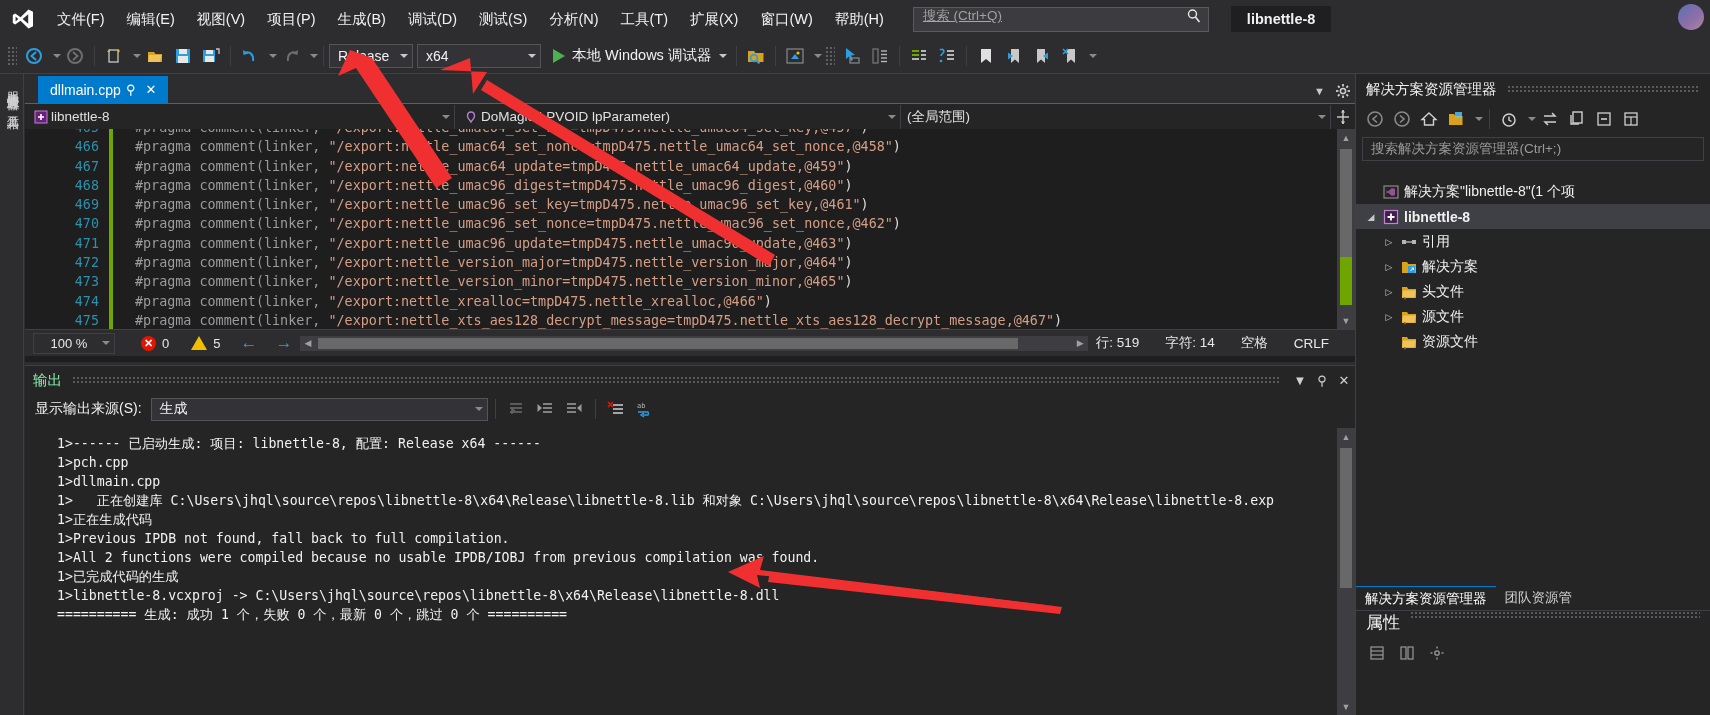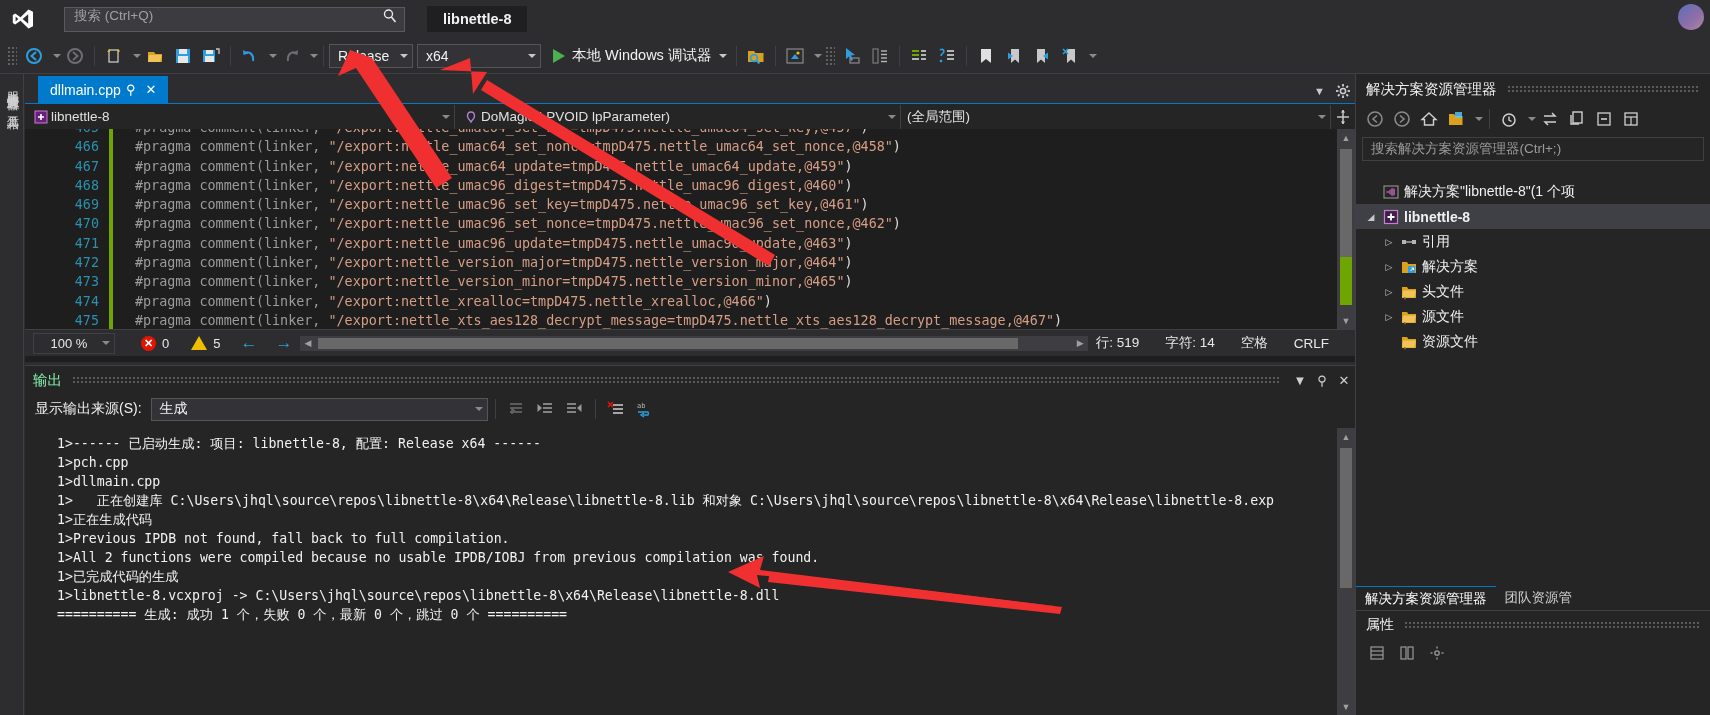--- a/index.html
+++ b/index.html
@@ -20,23 +20,23 @@
   .vslogo {
     width: 46px; height: 38px; display:flex; align-items:center; justify-content:center;
   }
   .vslogo svg { display:block; }
   .menu { display: flex; align-items: center; height: 38px; }
   .menu-item {
     padding: 0 11px; height: 30px; line-height: 30px; font-size: 14.5px;
     color: #f1f1f1; cursor: default; white-space: nowrap;
   }
   .searchbox {
-    margin-left: 18px; width: 341px; height: 25px; background: #3c3c40;
+    margin-left: 18px; width: 296px; height: 25px; background: #3c3c40;
     border: 1px solid #5a5a5e; display: flex; align-items: center;
-    padding: 0 6px 6px 9px; color: #a8a8a8; font-size: 13.5px;
+    padding: 0 6px 6px 9px; color: #a8a8a8; font-size: 13.5px; text-decoration: underline;
   }
   .searchbox .ph { flex: 1; color: #a0a0a0; }
   .search-ico { width: 16px; height: 16px; }
   .win-title {
     margin-left: 22px; font-size: 14.5px; font-weight: bold; color: #f1f1f1;
     background: #1f1f22; padding: 5px 16px; border-radius: 1px;
   }
   .acct { position:absolute; right: 6px; top: 4px; width: 26px; height: 26px;
           border-radius: 50%; background: linear-gradient(140deg,#5b6fb5,#8e6fa8 60%,#b08a9e); }
 
@@ -199,39 +199,53 @@
   .tnode .lbl { margin-left: 2px; }
   .tnode.proj .lbl { font-weight: bold; }
   .ind1 { padding-left: 24px; }
 
   .se-tabs { position: absolute; left: 0; right: 0; bottom: 104px; height: 26px;
              display: flex; align-items: flex-end; border-bottom: 1px solid #3f3f46; }
   .se-tab { height: 24px; padding: 0 9px; font-size: 13.5px; display:flex; align-items:center; }
   .se-tab.active { background: #252526; border-top: 1px solid #007acc; color: #ffffff; }
   .se-tab.inactive { color: #cfcfcf; }
   .props { position: absolute; left: 0; right: 0; bottom: 0; height: 104px; background: #252526; }
-  .props-head { height: 28px; display:flex; align-items:center; padding-left: 10px; font-size: 14px; }
+  .props-head { height: 28px; display:flex; padding-left: 10px; font-size: 17px; }
   .props-dots { flex:1;height:8px;margin:0 10px;
                 background-image: radial-gradient(#5a5a5e 1px, transparent 1px); background-size:4px 4px;}
   .props-tb { height: 28px; display: flex; align-items:center; padding-left: 8px; gap: 4px; }
 
   
   .annot { position: absolute; inset: 0; pointer-events: none; }
 </style>
 </head>
 <body>
 
 <div class="app">
 
   <div class="titlebar">
     <div class="vslogo">
       <svg width="24" height="24" viewBox="0 0 24 24">
         <path d="M17.5 2.5 L22 4.8 V19.2 L17.5 21.5 L9.5 13.8 L4.2 17.5 L1.8 16 V8 L4.2 6.5 L9.5 10.2 Z
                  M17.2 7.2 L11.6 12 L17.2 16.8 Z M4.6 9.4 V14.6 L7.3 12 Z" fill="#ffffff"></path>
       </svg>
+    </div>
+    <div class="menu">
+      <div class="menu-item">文件(F)</div>
+      <div class="menu-item">编辑(E)</div>
+      <div class="menu-item">视图(V)</div>
+      <div class="menu-item">项目(P)</div>
+      <div class="menu-item">生成(B)</div>
+      <div class="menu-item">调试(D)</div>
+      <div class="menu-item">测试(S)</div>
+      <div class="menu-item">分析(N)</div>
+      <div class="menu-item">工具(T)</div>
+      <div class="menu-item">扩展(X)</div>
+      <div class="menu-item">窗口(W)</div>
+      <div class="menu-item">帮助(H)</div>
     </div>
     <div class="searchbox">
       <span class="ph">搜索 (Ctrl+Q)</span>
       <span class="search-ico">
         <svg width="16" height="16" viewBox="0 0 16 16">
           <circle cx="6.5" cy="6" r="4" fill="none" stroke="#e8e8e8" stroke-width="1.4"></circle>
           <line x1="9.4" y1="9" x2="13.5" y2="14" stroke="#e8e8e8" stroke-width="1.6"></line>
         </svg>
       </span>
     </div>

